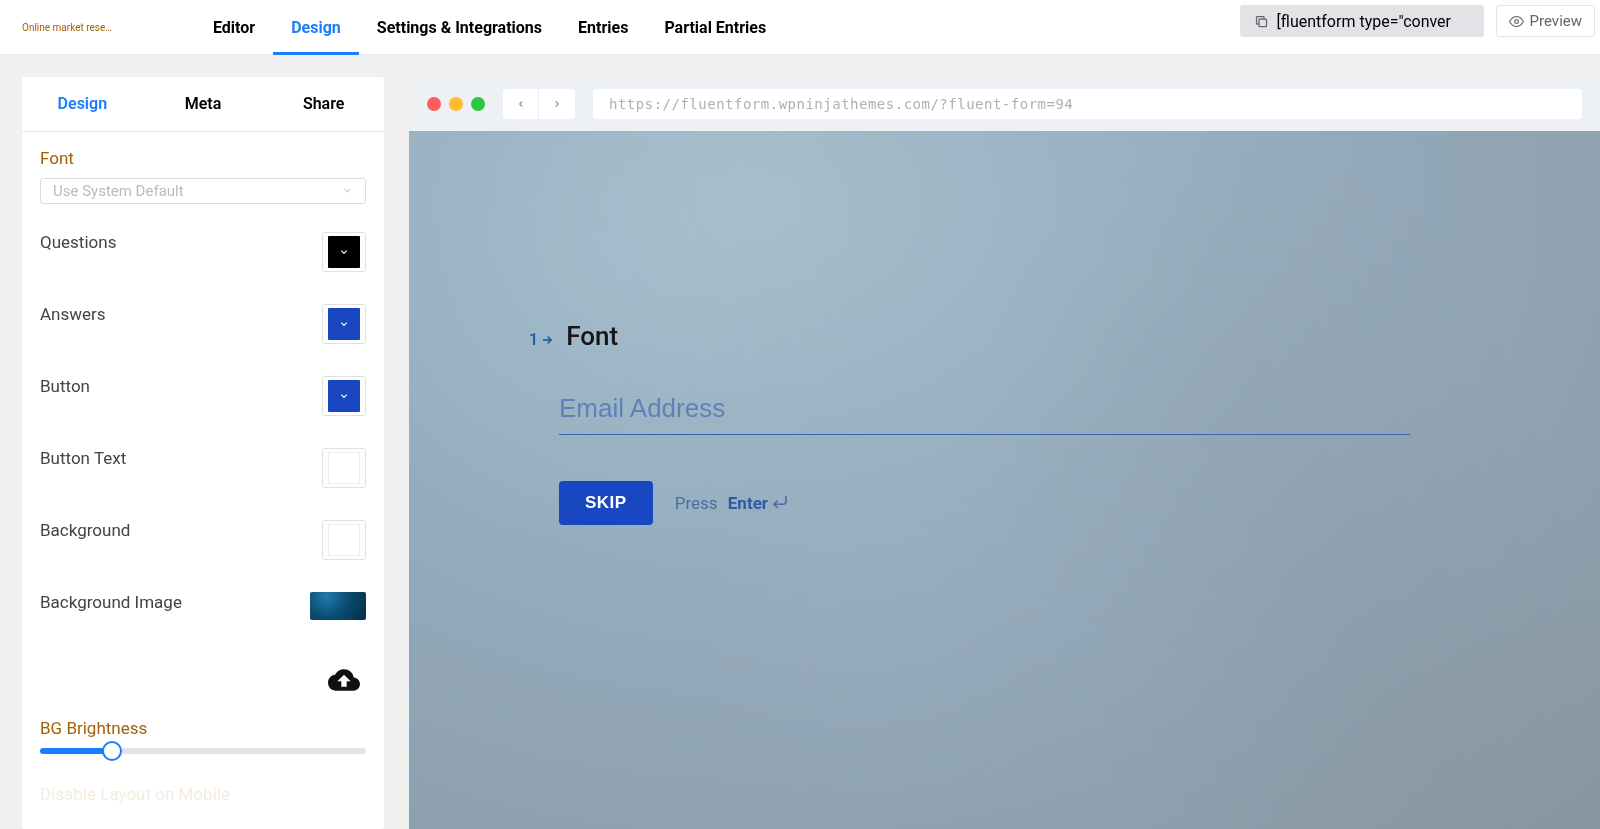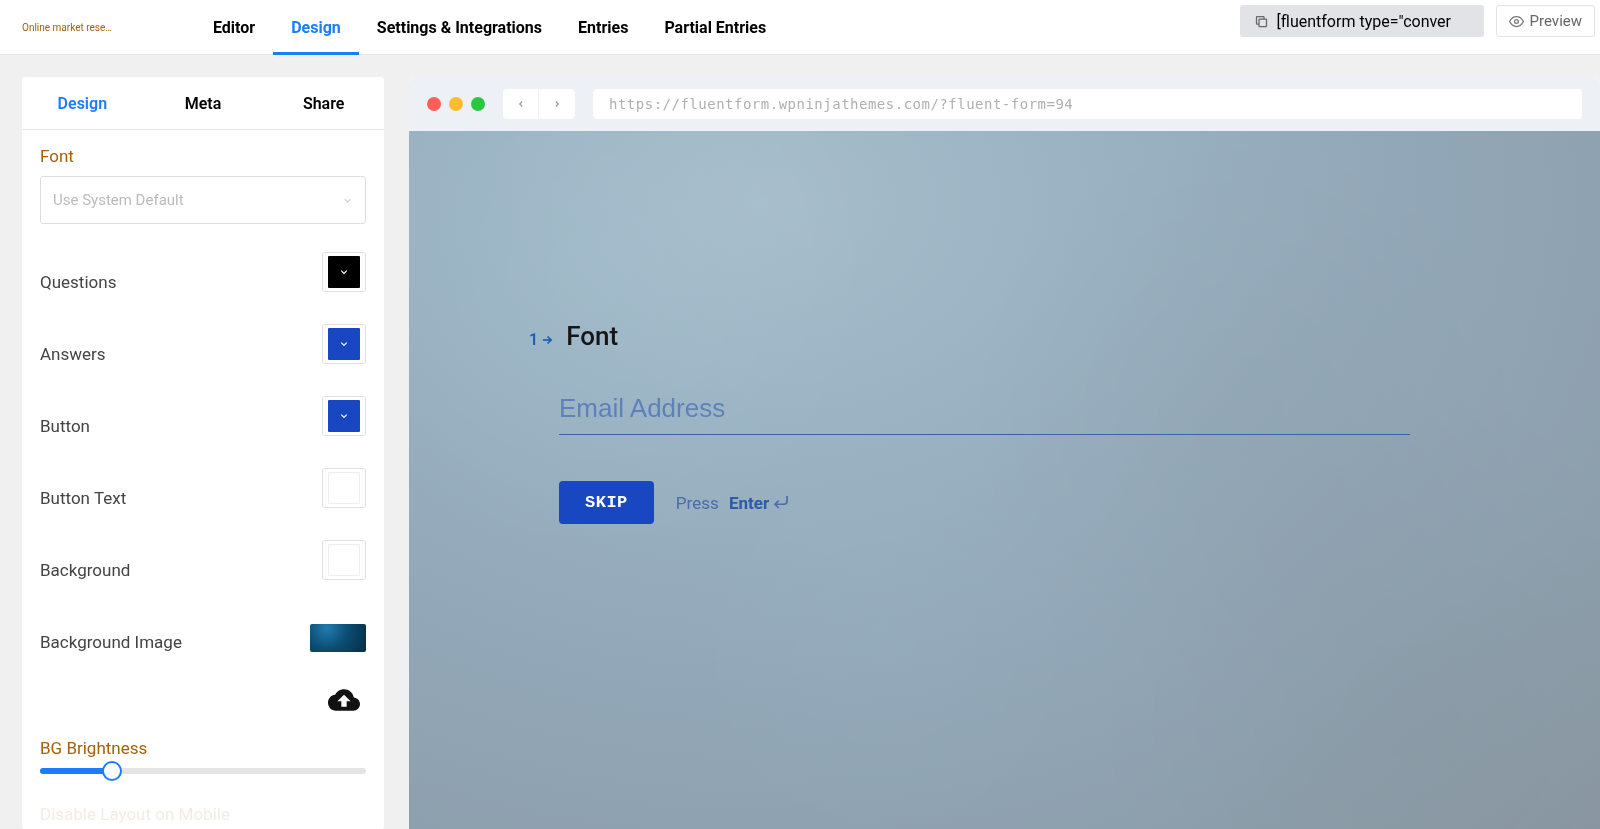--- a/index.html
+++ b/index.html
@@ -19,22 +19,22 @@
 
 .body-area { display:flex; background:#f0f0f0; position:absolute; top:55px; bottom:0; left:0; right:0; padding: 22px 0 0 22px; }
 
 
 .side-panel { width: 362px; background:#fff; border-radius:3px; display:flex; flex-direction:column; height: 100%; }
 .side-tabs { display:flex; border-bottom:1px solid #e6e6e6; height:55px; }
 .side-tab { flex:1; display:flex; align-items:center; justify-content:center; font-size:16px; font-weight:600; cursor:pointer; }
 .side-tab.active { color:#1a7efb; }
 .side-body { padding: 16px 18px; overflow-y:auto; }
 .field-label { font-size: 17px; color:#a16207; margin-bottom:10px; }
-.font-select { width:100%; border:1px solid #ddd; border-radius:3px; height:48px; padding:0 12px; color:#bbb; font-size:15px; display:flex; align-items:center; justify-content:space-between; cursor:pointer; margin-bottom:28px; }
-.color-row { display:flex; justify-content:space-between; align-items:flex-end; height:40px; margin-bottom:32px; }
+.font-select { width:100%; border:1px solid #ddd; border-radius:3px; height:26px; padding:0 12px; color:#bbb; font-size:15px; display:flex; align-items:center; justify-content:space-between; cursor:pointer; margin-bottom:28px; }
+.color-row { display:flex; justify-content:space-between; align-items:flex-start; height:40px; margin-bottom:32px; }
 .color-label { font-size:17px; color:#444; }
 .color-swatch-wrap { width:44px; height:40px; border:1px solid #e0e0e0; border-radius:3px; display:flex; align-items:center; justify-content:center; cursor:pointer; }
 .color-swatch { width:32px; height:32px; border-radius:1px; position:relative; }
 .swatch-chevron { position:absolute; top:50%; left:50%; transform:translate(-50%,-50%); }
 .bg-thumb { width:56px; height:28px; border-radius:2px; background:radial-gradient(circle at 30% 15%, #227bb0 0%, #0b4d73 45%, #062c43 100%); cursor:pointer; }
 .upload-row { display:flex; justify-content:flex-end; margin-bottom:22px; }
 .upload-icon { width:44px; color:#000; cursor:pointer; }
 .slider-wrap { margin-top:4px; }
 .slider-track { position:relative; height:6px; background:#e4e4e4; border-radius:3px; width:100%; }
 .slider-fill { position:absolute; height:6px; background:#1a7efb; border-radius:3px; left:0; width:22%; }
@@ -62,21 +62,21 @@
   radial-gradient(circle at 85% 85%, rgba(0,0,0,0.18) 0%, transparent 28%); }
 .bright-overlay { position:absolute; inset:0; background:rgba(255,255,255,0.45); }
 
 .form-content { position:absolute; left:120px; top:190px; right:60px; }
 .q-row { display:flex; align-items:baseline; margin-bottom:42px; }
 .q-num { color:#1d5fb3; font-size:16px; font-weight:600; display:flex; align-items:center; gap:2px; margin-right:12px; }
 .q-label { color:#161616; font-size:26px; font-weight:500; }
 .input-line { margin-left:30px; border:none; border-bottom:1.5px solid #3b62b0; background:transparent; font-size:26px; color:#4a6db1; width:calc(100% - 160px); padding:0 0 10px 0; outline:none; }
 .input-line::placeholder { color:#5478b8; opacity:0.85; }
 .btn-row { margin-left:30px; margin-top:46px; display:flex; align-items:center; gap:22px; }
-.skip-btn { background:#1947c1; color:#fff; border:none; padding:12px 26px; font-size:17px; font-weight:700; letter-spacing:0.5px; border-radius:4px; cursor:pointer;font-family:Liberation Mono, monospace; }
+.skip-btn { background:#1947c1; color:#fff; border:none; padding:12px 26px; font-size:17px; font-weight:700; letter-spacing:0.5px; border-radius:4px; cursor:pointer; }
 .hint { color:#4b6da8; font-size:17px; display:flex; align-items:flex-start; gap:3px; }
 .hint .bold { font-weight:700; color:#2e5aa8; }
 
 svg { display:block; }
 </style>
 </head>
 <body>
 
 <div class="topbar">
   <div class="form-title">Online market rese…</div>

